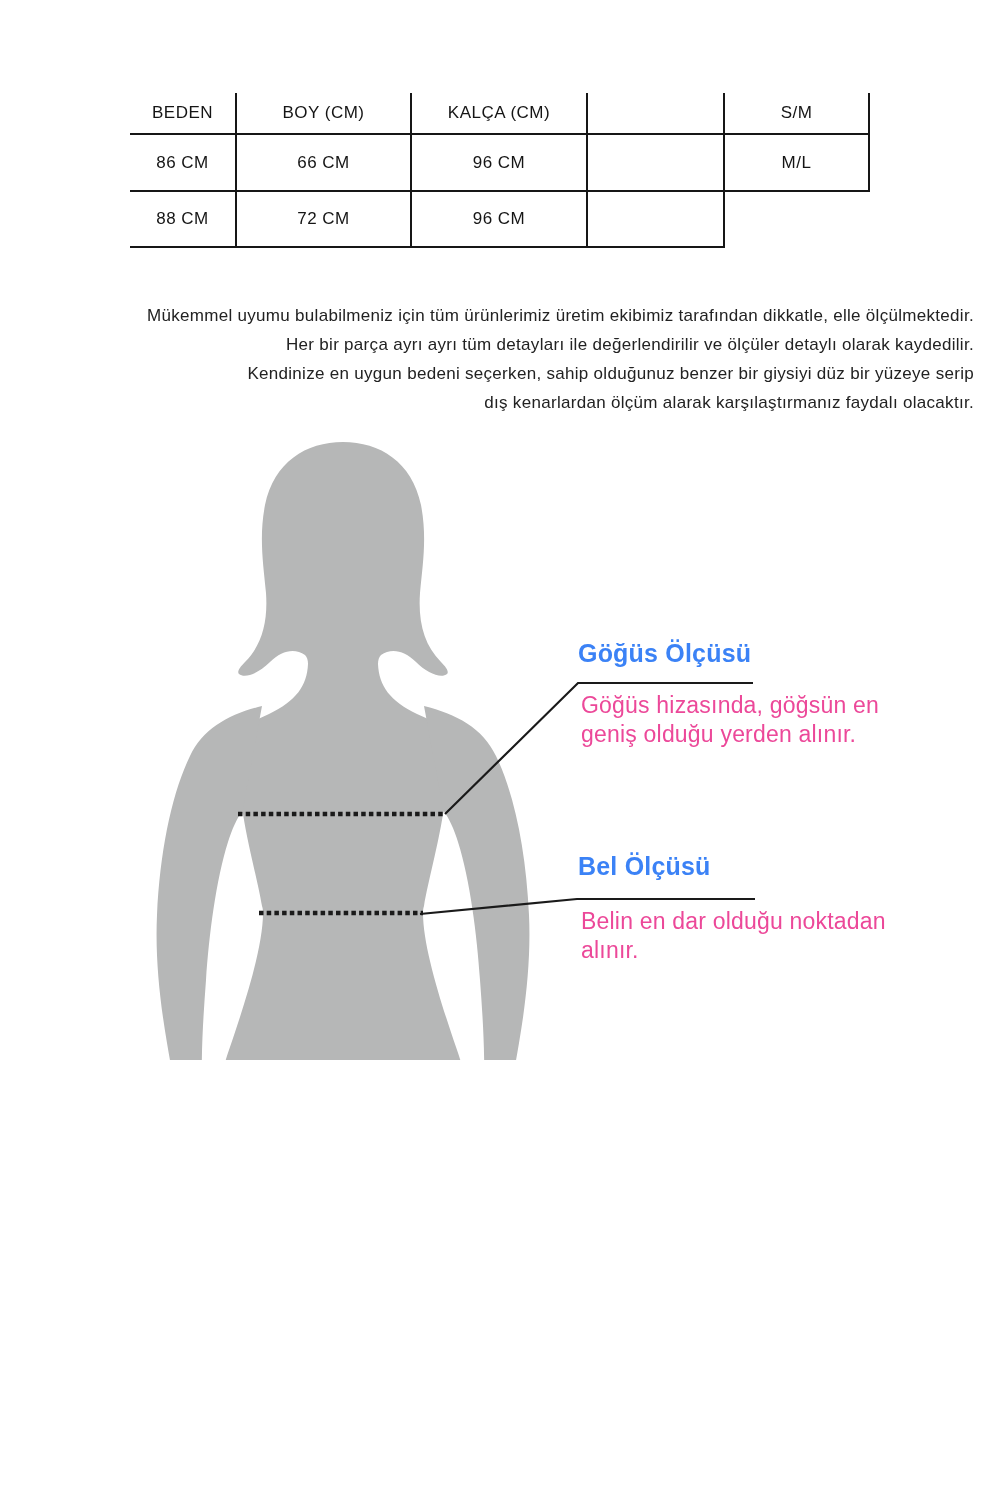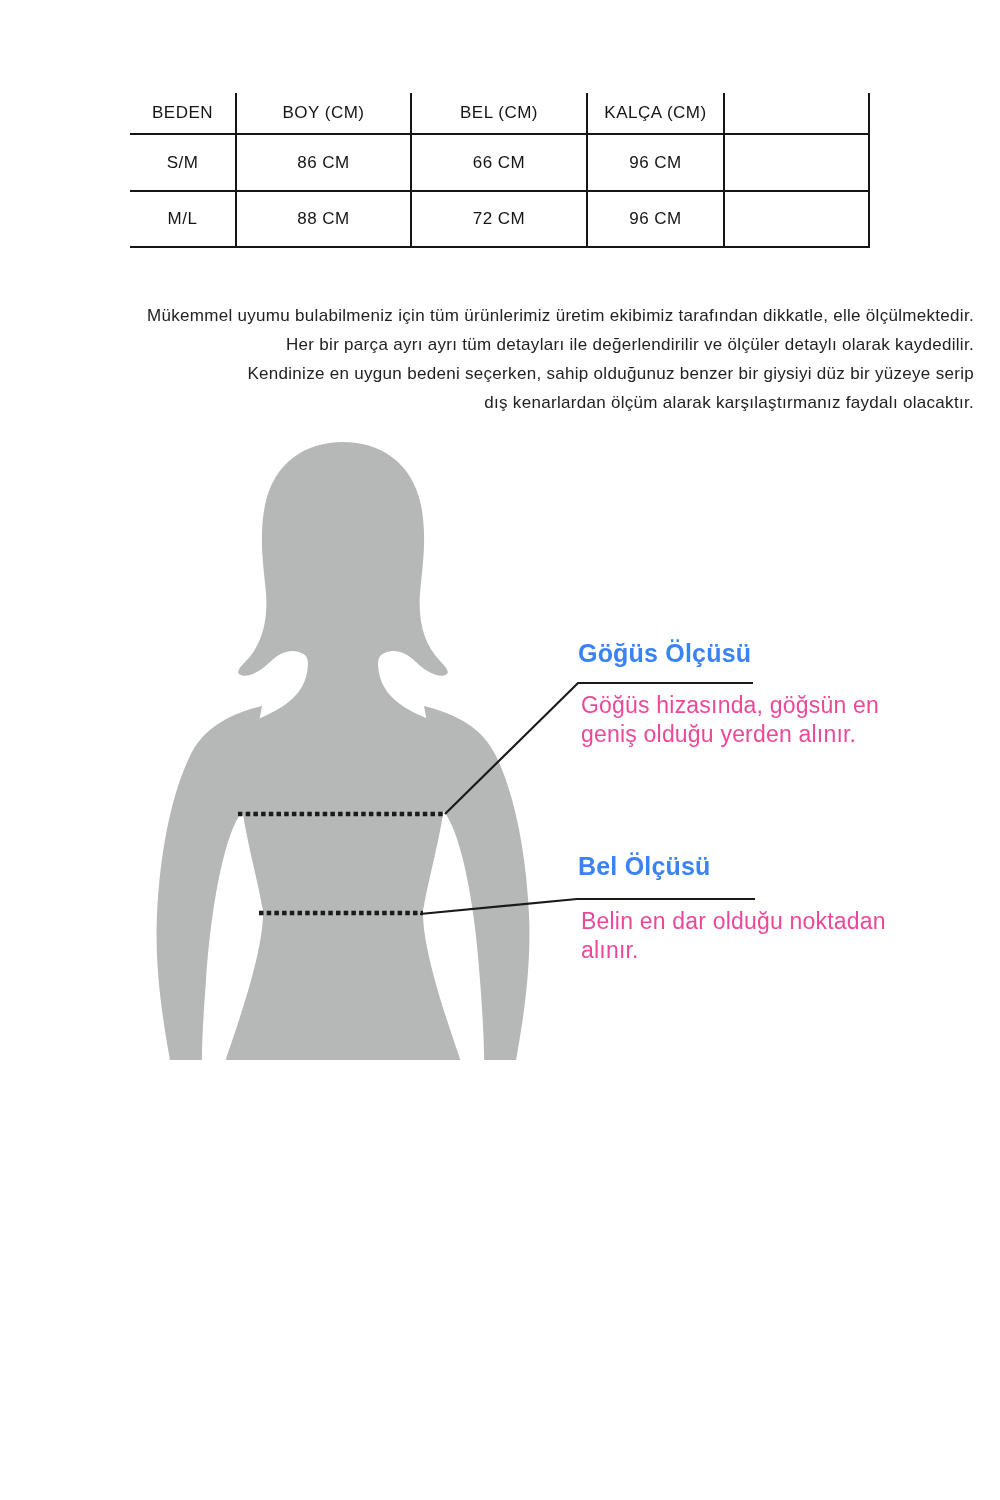--- a/index.html
+++ b/index.html
@@ -45,21 +45,20 @@
   #hip-desc{left:581px;top:1188px;}
 </style>
 </head>
 <body>
 
 <div id="page">
 
   <div id="size-table">
     <div class="cell">BEDEN</div>
     <div class="cell">BOY (CM)</div>
-    <div class="cell">BEL (CM)</div>
     <div class="cell">KALÇA (CM)</div>
     <div class="cell"></div>
 
     <div class="cell">S/M</div>
     <div class="cell">86 CM</div>
     <div class="cell">66 CM</div>
     <div class="cell">96 CM</div>
     <div class="cell"></div>
 
     <div class="cell">M/L</div>

